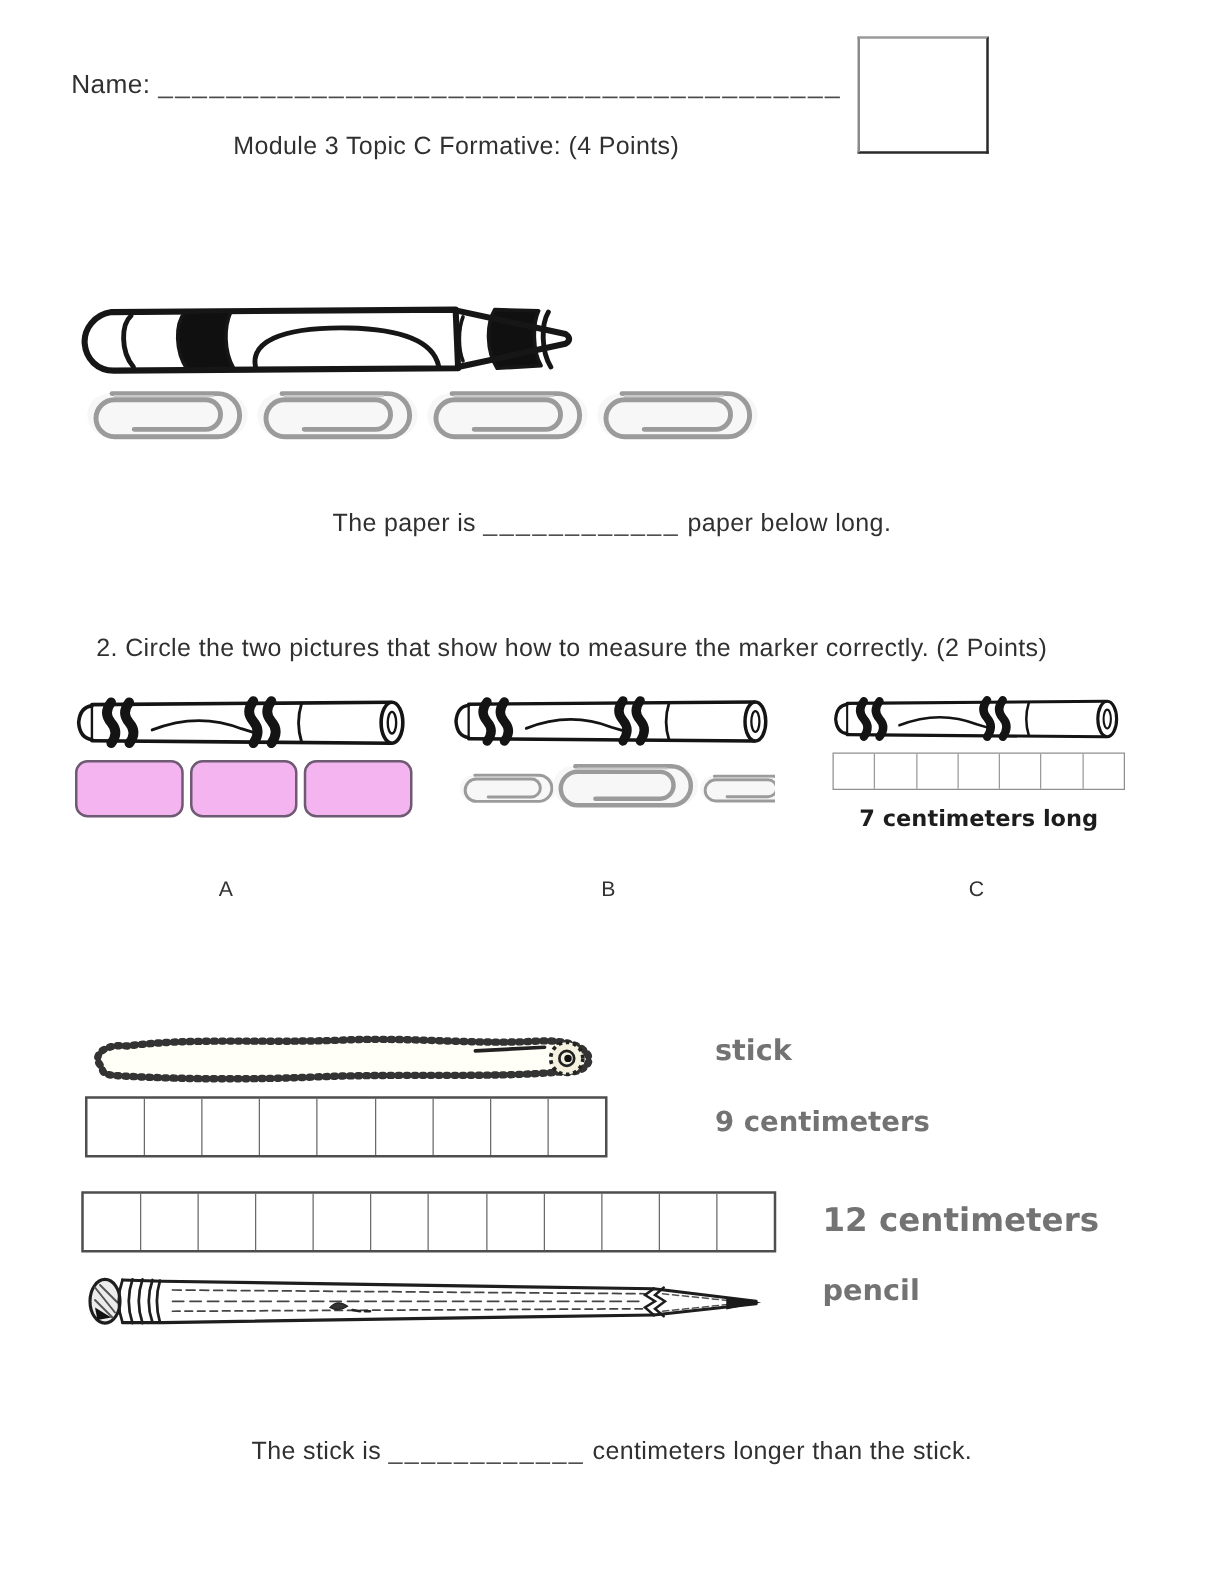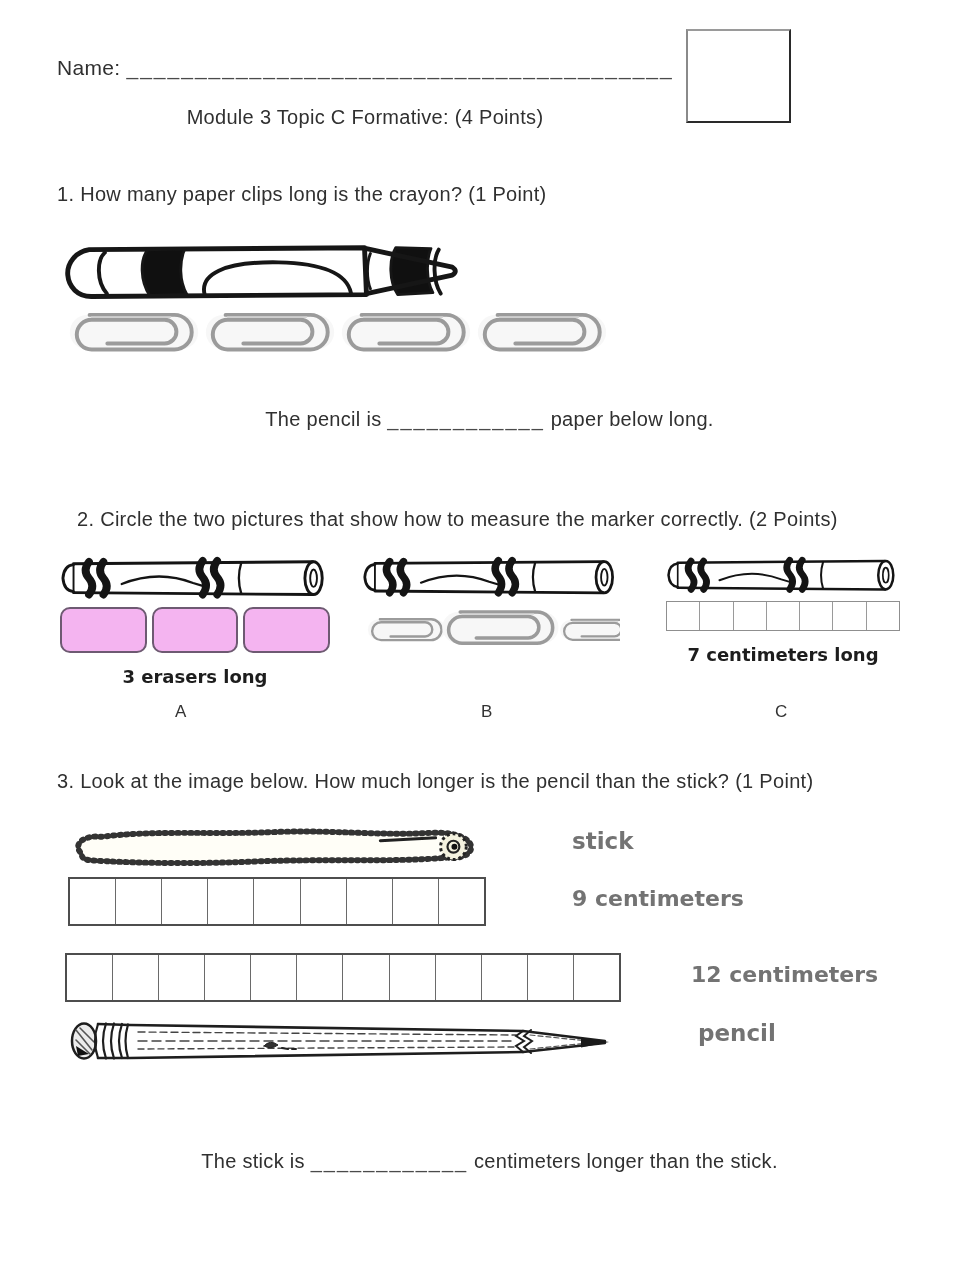--- a/index.html
+++ b/index.html
@@ -39,22 +39,22 @@
   .cmgrid .cell:first-child { border-left:none; }
   .grid-c { width:234px; height:30px; border:1.4px solid #8f8f8f; margin-top:3px; }
   .grid-c .cell { border-left:1.2px solid #9a9a9a; }
   .grid9 { top:877px; left:68px; width:418px; height:49px; }
   .grid12 { top:953px; left:65px; width:556px; height:49px; }
   .stick-svg { top:822px; left:66px; }
   .pencil-svg { top:1018px; left:68px; }
   .side-label { position:absolute; font-family:"DejaVu Sans", sans-serif; font-weight:bold; color:#737373; }
   .lbl-stick { top:828px; left:572px; font-size:23px; }
   .lbl-9cm { top:886px; left:572px; font-size:22px; }
-  .lbl-12cm { top:962px; left:658px; font-size:22px;margin-left:33px; }
-  .lbl-pencil { top:1020px; left:658px; font-size:23px;margin-left:40px; }
+  .lbl-12cm { top:962px; left:658px; font-size:26px; }
+  .lbl-pencil { top:1020px; left:658px; font-size:23px; }
 </style>
 </head>
 <body>
 
 <svg width="0" height="0" style="position:absolute" aria-hidden="true">
   <defs>
     <g id="clipg" stroke="#9b9b9b" stroke-width="4" fill="none" stroke-linecap="round">
       <rect x="10" y="9" width="130" height="35" rx="17.5" fill="#f7f7f7" stroke="none"></rect>
       <path d="M30,9 H116 A17.5,17.5 0 0 1 116,44 H32 A15,15 0 0 1 32,14 H106 A12,12 0 0 1 106,38 H48"></path>
       <path d="M32,11 H112" stroke="#c9c9c9" stroke-width="1.6"></path>
@@ -78,21 +78,20 @@
 
 <div class="page">
 
   <div class="abs hand name-row">
     <span>Name:</span>
     <span class="blank">________________________________________</span>
   </div>
   <div class="abs score-box"></div>
   <div class="abs hand title">Module 3 Topic C Formative: (4 Points)</div>
 
-  <div class="abs hand prompt q1-prompt">1. How many paper clips long is the crayon? (1 Point)</div>
 
   <svg class="abs crayon" width="410" viewBox="0 0 420 78">
     <g stroke="#161616" stroke-width="5" fill="none" stroke-linecap="round" stroke-linejoin="round">
       <path d="M32,14 C18,16 9,28 10,40 C11,52 20,62 34,62 L316,60 L314,12 Z"></path>
       <path d="M48,17 C40,24 39,46 50,59" stroke-width="4"></path>
       <path d="M92,14 C84,24 84,46 94,61 L132,60 C124,46 124,26 130,13 Z" fill="#101010" stroke-width="3"></path>
       <path d="M346,12 C339,24 339,46 348,60 L384,58 C377,46 377,24 382,13 Z" fill="#101010" stroke-width="3"></path>
       <path d="M390,14 C384,24 384,46 392,59" stroke-width="4"></path>
       <path d="M150,59 C146,40 168,26 226,27 C274,28 296,40 300,58" stroke-width="4"></path>
       <path d="M316,13 L404,32 Q410,36 404,40 L316,59" stroke-width="5"></path>
@@ -109,35 +108,34 @@
       </svg>
       <svg width="148" viewBox="0 0 150 52">
         <use href="#clipg"></use>
       </svg>
       <svg width="148" viewBox="0 0 150 52">
         <use href="#clipg"></use>
       </svg>
     </div>
 
   <div class="abs hand sentence s1">
-    <span>The pencil is </span><span class="blank">____________</span><span> paper below long.</span>
+    <span>The paper is </span><span class="blank">____________</span><span> paper below long.</span>
   </div>
 
   <div class="abs hand prompt q2-prompt">2. Circle the two pictures that show how to measure the marker correctly. (2 Points)</div>
 
   <div class="option opt-a">
     <svg width="270" viewBox="0 0 280 46">
         <use href="#markerg"></use>
       </svg>
     <div class="erasers">
       <div class="eraser"></div>
     <div class="eraser"></div>
         <div class="eraser"></div>
       </div>
-    <div class="caption">3 erasers long</div>
   </div>
 
   <div class="option opt-b">
     <svg width="258" viewBox="0 0 280 46">
         <use href="#markerg"></use>
       </svg>
     <svg width="258" viewBox="0 0 260 52">
       <use href="#clipg" transform="translate(0,12) scale(0.60)"></use>
       <use href="#clipg" transform="translate(72,2) scale(0.90)"></use>
       <use href="#clipg" transform="translate(194,13) scale(0.57)"></use>
@@ -157,21 +155,20 @@
         <div class="cell"></div>
         <div class="cell"></div>
       </div>
     <div class="caption">7 centimeters long</div>
   </div>
 
   <div class="abs hand letter letter-a">A</div>
   <div class="abs hand letter letter-b">B</div>
   <div class="abs hand letter letter-c">C</div>
 
-  <div class="abs hand prompt q3-prompt">3. Look at the image below. How much longer is the pencil than the stick? (1 Point)</div>
 
   <svg class="abs stick-svg" width="425" viewBox="0 0 430 52">
     <path d="M14,30 C8,22 18,13 36,15 C90,8 150,13 215,10 C270,8 320,14 368,11 C390,10 404,14 409,22 C413,30 404,38 386,36 C330,41 260,37 190,40 C120,43 60,41 28,39 C14,38 18,36 14,30 Z" fill="#fffef7" stroke="#1c1c1c" stroke-width="3.5" stroke-linejoin="round"></path>
     <path d="M14,30 C8,22 18,13 36,15 C90,8 150,13 215,10 C270,8 320,14 368,11 C390,10 404,14 409,22 C413,30 404,38 386,36 C330,41 260,37 190,40 C120,43 60,41 28,39 C14,38 18,36 14,30 Z" fill="none" stroke="#333" stroke-width="6" stroke-dasharray="1.5 5" stroke-linecap="round"></path>
     <path d="M318,19 L374,16" stroke="#222" stroke-width="3" stroke-linecap="round"></path>
     <circle cx="392" cy="25" r="13" fill="#f4f2df" stroke="#222" stroke-width="3" stroke-dasharray="3 3"></circle>
     <circle cx="392" cy="25" r="6" fill="none" stroke="#222" stroke-width="2.2"></circle>
     <circle cx="393" cy="25" r="3" fill="#111"></circle>
   </svg>
   <div class="side-label lbl-stick">stick</div>

